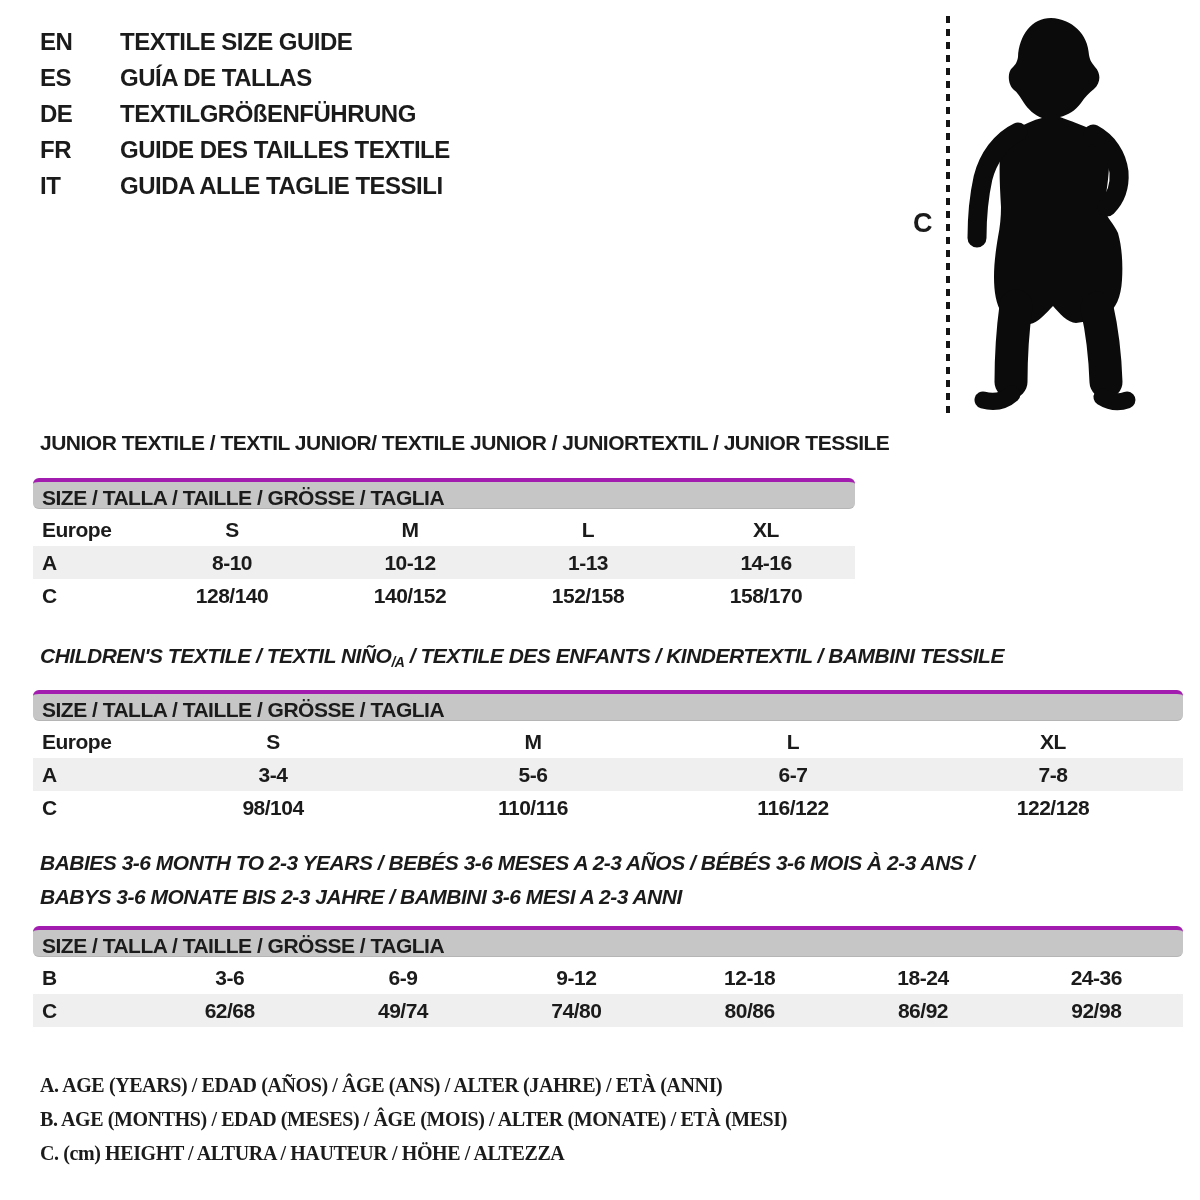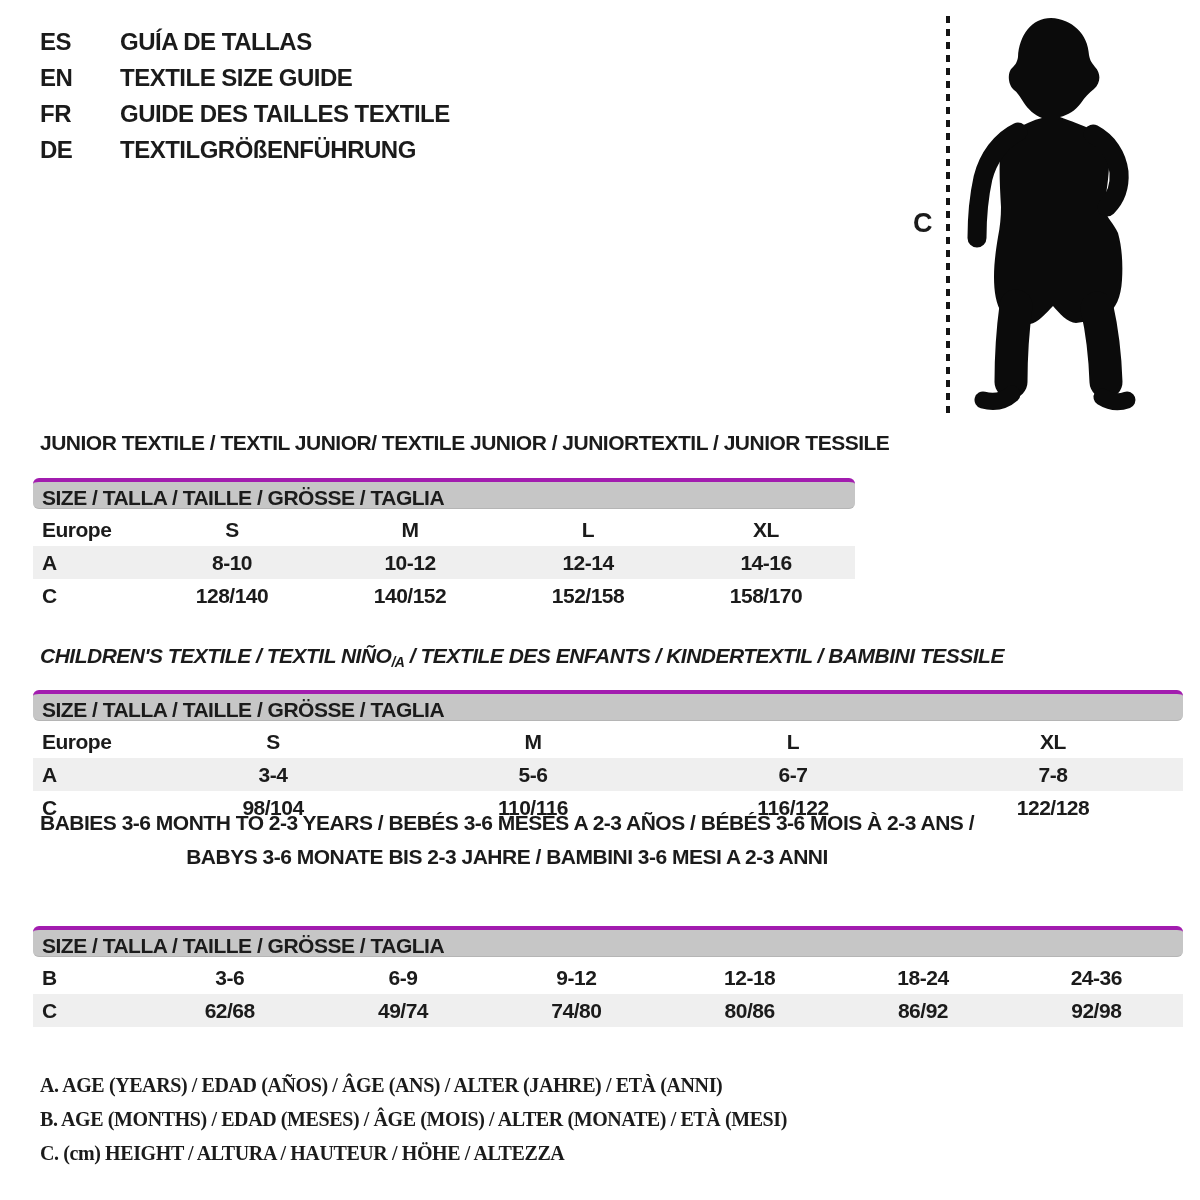--- a/index.html
+++ b/index.html
@@ -13,21 +13,21 @@
   .lang-row{display:flex;line-height:36px;font-size:24px;font-weight:700;letter-spacing:-0.5px;}
   .lang-code{width:80px;}
   
   .height-dash-line{
     position:absolute;left:946px;top:16px;width:4px;height:401px;
     background-image:repeating-linear-gradient(to bottom,#141414 0,#141414 7px,transparent 7px,transparent 13px);
   }
   .height-label{position:absolute;left:913px;top:208px;font-size:27px;font-weight:700;}
   .baby-svg{position:absolute;left:956px;top:12px;width:182px;height:405px;}
   
-  .sec-title{position:absolute;left:40px;font-size:21px;font-weight:700;letter-spacing:-0.5px;white-space:nowrap;text-align:center;}
+  .sec-title{position:absolute;left:40px;font-size:21px;font-weight:700;letter-spacing:-0.5px;white-space:nowrap;}
   .sec-title .sub{font-size:14px;vertical-align:-4px;font-weight:700;}
   
   .table{position:absolute;left:33px;}
   .size-bar{
     height:31px;line-height:31px;background:var(--bar,#c6c6c6);
     font-size:21px;font-weight:700;letter-spacing:-0.5px;padding-left:9px;
     border-top:4px solid #a21caf;border-bottom:1px solid #b5b5b5;box-sizing:border-box;
     margin-bottom:4px;
     border-radius:6px;
   }
@@ -38,34 +38,38 @@
   
   .legend{position:absolute;left:40px;top:1068px;font-size:20px;font-weight:700;letter-spacing:-0.4px;line-height:34px;font-family:Liberation Serif, serif;}
 </style>
 </head>
 <body>
 
 <div class="canvas">
 
   <div class="lang-list">
     <div class="lang-row">
+      <span class="lang-code">EN</span>
+      <span class="lang-label">TEXTILE SIZE GUIDE</span>
+    </div>
+    <div class="lang-row">
       <span class="lang-code">ES</span>
       <span class="lang-label">GUÍA DE TALLAS</span>
     </div>
     <div class="lang-row">
-      <span class="lang-code">EN</span>
-      <span class="lang-label">TEXTILE SIZE GUIDE</span>
+      <span class="lang-code">DE</span>
+      <span class="lang-label">TEXTILGRÖßENFÜHRUNG</span>
     </div>
     <div class="lang-row">
       <span class="lang-code">FR</span>
       <span class="lang-label">GUIDE DES TAILLES TEXTILE</span>
     </div>
     <div class="lang-row">
-      <span class="lang-code">DE</span>
-      <span class="lang-label">TEXTILGRÖßENFÜHRUNG</span>
+      <span class="lang-code">IT</span>
+      <span class="lang-label">GUIDA ALLE TAGLIE TESSILI</span>
     </div>
   </div>
 
   <div class="height-label">C</div>
   <div class="height-dash-line"></div>
   <svg class="baby-svg" viewBox="0 0 182 405" aria-hidden="true">
     <g fill="#0b0b0b" stroke="none">
       <path d="M95,6
         C116,7 132,22 133,43
         C134,49 136,51 139,55
@@ -112,21 +116,21 @@
           <div class="cell label">Europe</div>
           <div class="cell val">S</div>
           <div class="cell val">M</div>
           <div class="cell val">L</div>
           <div class="cell val">XL</div>
         </div>
         <div class="trow zebra">
           <div class="cell label">A</div>
           <div class="cell val">8-10</div>
           <div class="cell val">10-12</div>
-          <div class="cell val">12-14</div>
+          <div class="cell val">1-13</div>
           <div class="cell val">14-16</div>
         </div>
         <div class="trow">
           <div class="cell label">C</div>
           <div class="cell val">128/140</div>
           <div class="cell val">140/152</div>
           <div class="cell val">152/158</div>
           <div class="cell val">158/170</div>
         </div>
       </div>
@@ -153,21 +157,21 @@
         <div class="trow">
           <div class="cell label">C</div>
           <div class="cell val">98/104</div>
           <div class="cell val">110/116</div>
           <div class="cell val">116/122</div>
           <div class="cell val">122/128</div>
         </div>
       </div>
   </div>
 
-  <div class="sec-title" style="top:806px;line-height:34px;">
+  <div class="sec-title" style="top:846px;line-height:34px;font-style:italic;">
     <div>BABIES 3-6 MONTH TO 2-3 YEARS / BEBÉS 3-6 MESES A 2-3 AÑOS / BÉBÉS 3-6 MOIS À 2-3 ANS /</div>
     <div>BABYS 3-6 MONATE BIS 2-3 JAHRE / BAMBINI 3-6 MESI A 2-3 ANNI</div>
   </div>
   <div class="table" style="top:926px;width:1150px;">
     <div class="size-bar">SIZE / TALLA / TAILLE / GRÖSSE / TAGLIA</div>
     <div>
         <div class="trow">
           <div class="cell label">B</div>
           <div class="cell val">3-6</div>
           <div class="cell val">6-9</div>

